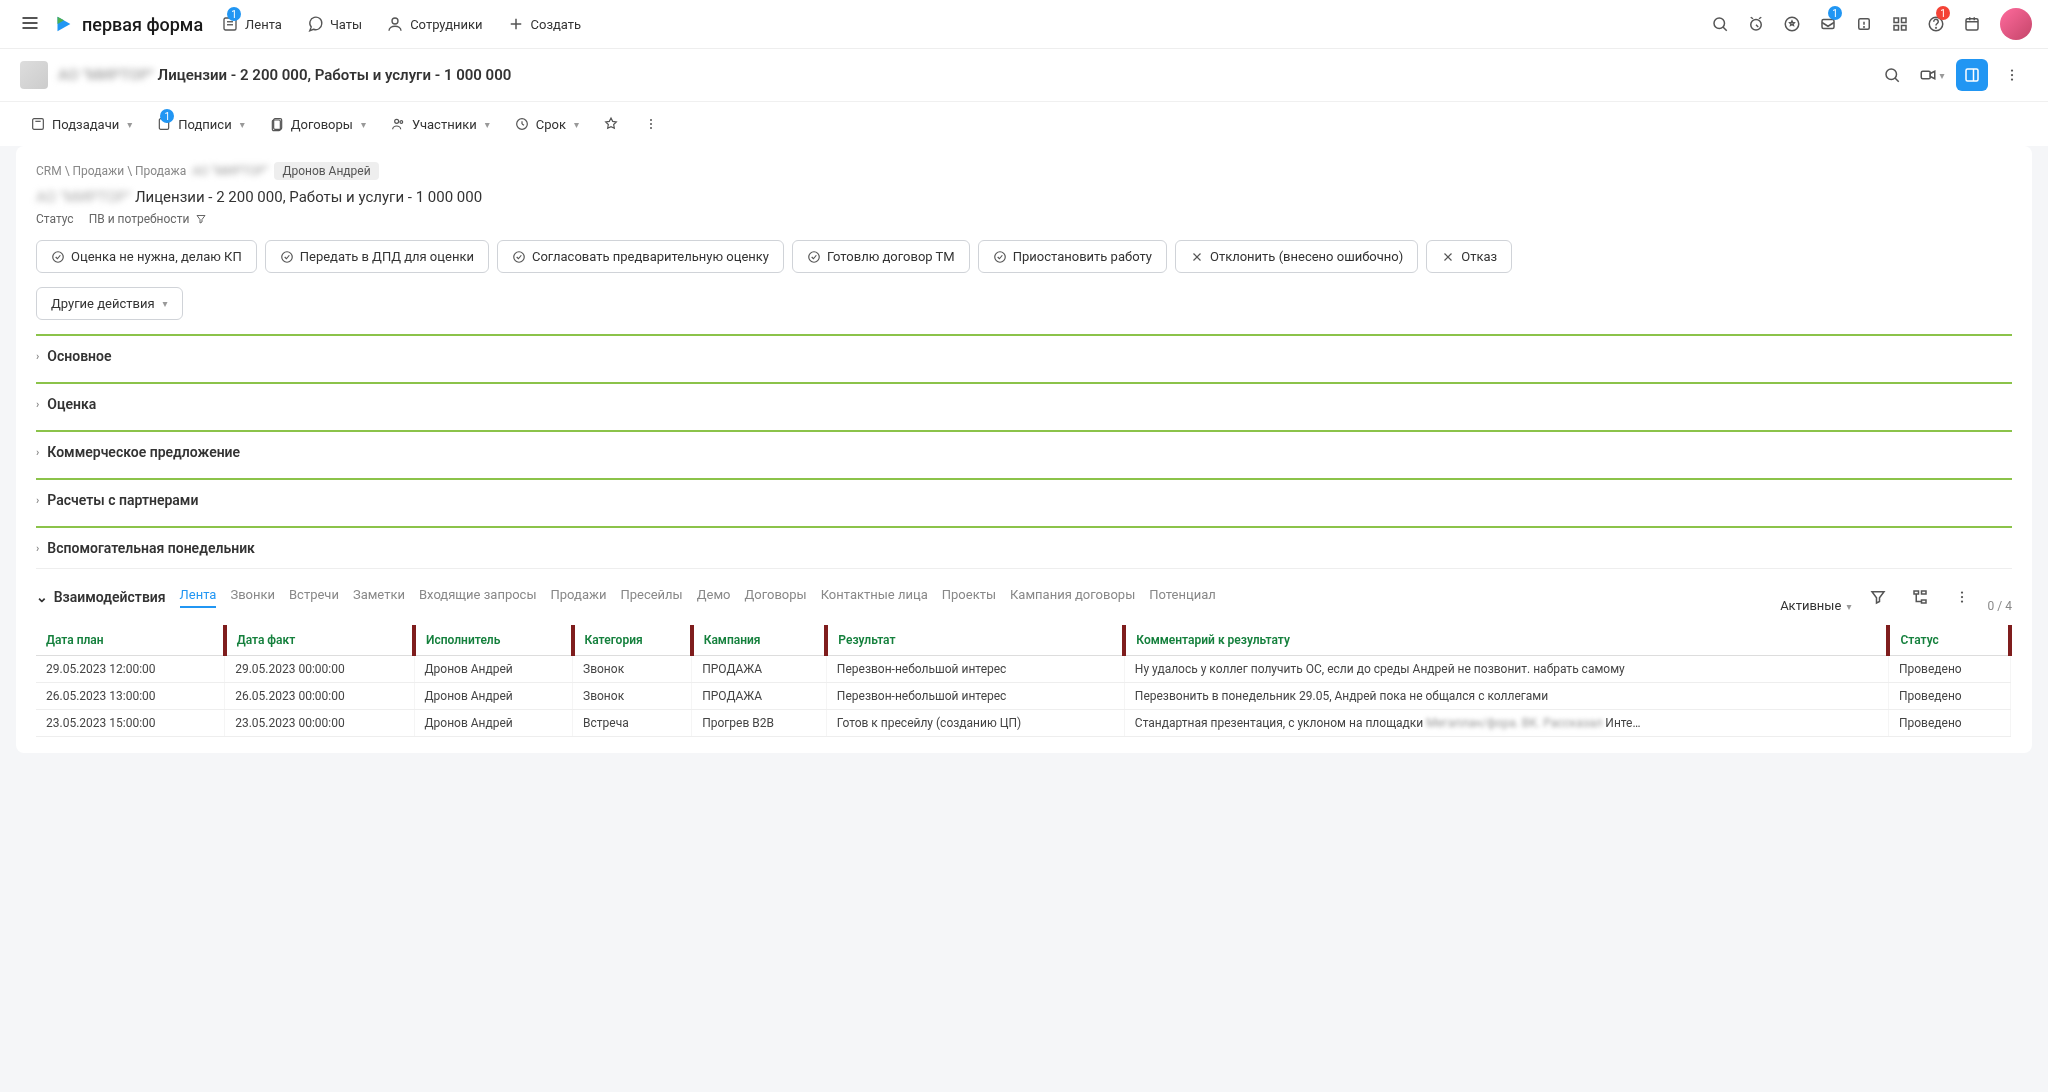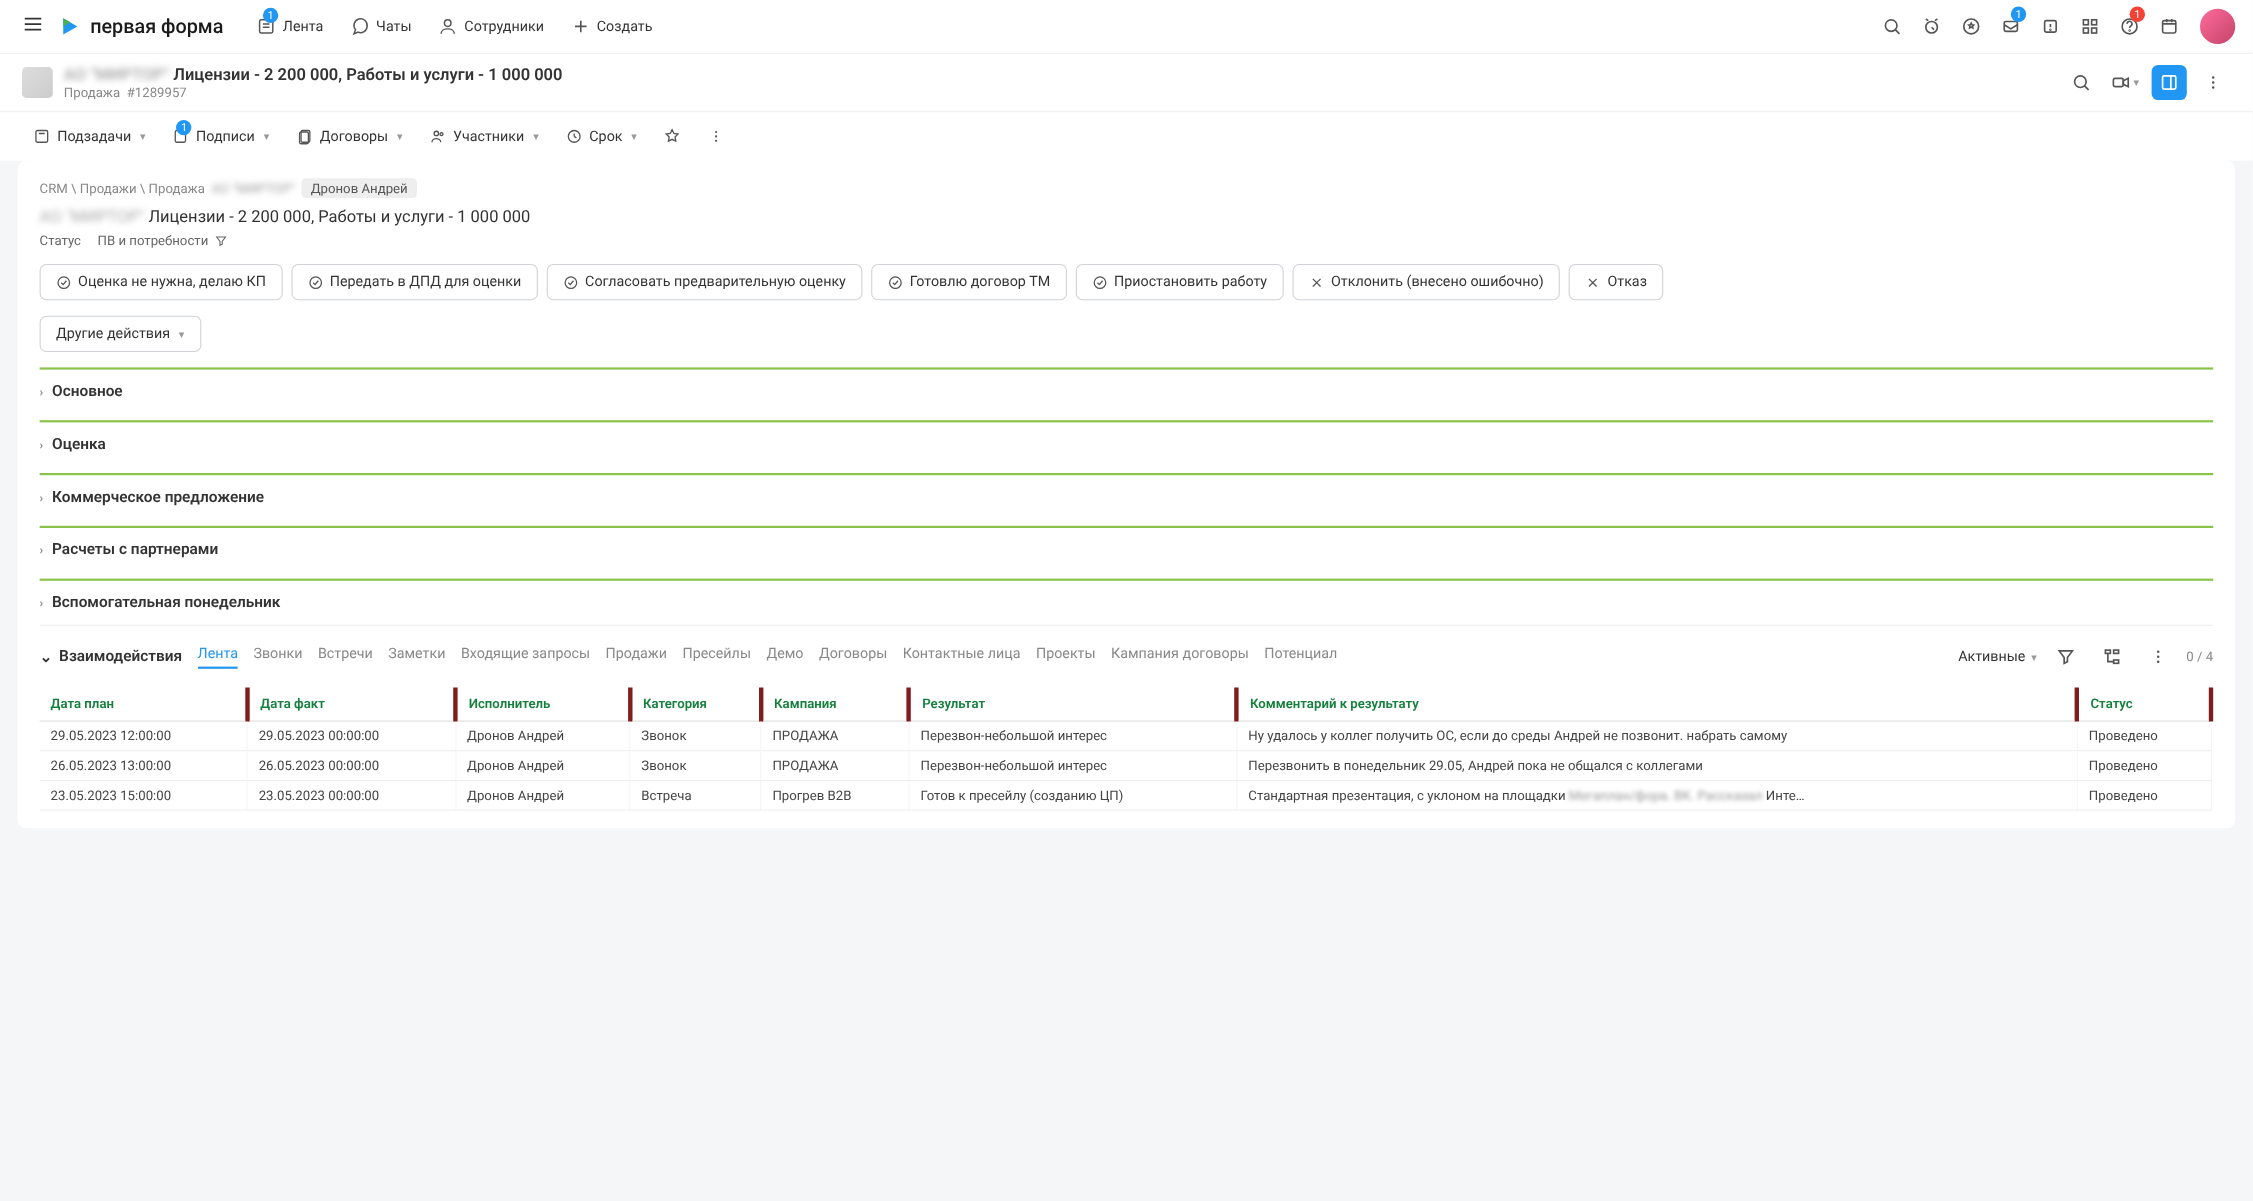--- a/index.html
+++ b/index.html
@@ -1,20 +1,20 @@
 <!DOCTYPE html>
 <html><head>
 <meta charset="utf-8">
 <style>
 *{box-sizing:border-box;margin:0;padding:0;font-family:-apple-system,BlinkMacSystemFont,"Segoe UI",Roboto,sans-serif}
 body{background:#f5f6f8;font-size:13px;color:#333}
 .topbar{display:flex;align-items:center;height:48px;padding:0 16px;background:#fff;gap:8px}
 .hamburger{cursor:pointer;padding:4px}
 .hamburger svg{width:20px;height:20px}
-.logo{display:flex;align-items:center;gap:8px;font-weight:500;font-size:18px;color:#1a1a1a;margin-right:12px}
+.logo{display:flex;align-items:center;gap:8px;font-weight:500;font-size:18px;color:#1a1a1a;}
 .logo-mark{display:inline-flex}
 .nav-items{display:flex;gap:4px;align-items:center}
 .nav-item{display:flex;align-items:center;gap:6px;padding:6px 10px;cursor:pointer;border-radius:6px;position:relative}
 .nav-icon{width:18px;height:18px;color:#555}
 .badge{position:absolute;top:-2px;left:16px;background:#2196f3;color:#fff;font-size:10px;border-radius:8px;min-width:14px;height:14px;display:flex;align-items:center;justify-content:center;padding:0 3px}
 .badge.red{background:#f44336}
 .spacer{flex:1}
 .topbar-right{display:flex;align-items:center;gap:4px}
 .icon-btn{width:32px;height:32px;display:flex;align-items:center;justify-content:center;cursor:pointer;border-radius:6px;position:relative}
 .icon-btn svg{width:18px;height:18px;color:#555}
@@ -47,21 +47,21 @@
 .action-btn{display:flex;align-items:center;gap:6px;padding:8px 14px;border:1px solid #d0d3d8;border-radius:6px;background:#fff;cursor:pointer;font-size:13px;color:#333}
 .action-btn svg{width:14px;height:14px;color:#555}
 .section{border-top:2px solid #8bc34a;margin-top:6px}
 .section-header{display:flex;align-items:center;gap:8px;padding:12px 0;cursor:pointer;font-weight:600;font-size:14px}
 .section-header .arrow{font-size:11px;color:#888}
 .interactions-header{display:flex;align-items:center;gap:14px;padding:12px 0;border-top:1px solid #eee}
 .interactions-title{font-weight:600;font-size:14px;display:flex;align-items:center;gap:6px}
 .tabs{display:flex;gap:14px;font-size:13px;flex:1}
 .tab{color:#888;cursor:pointer;padding-bottom:4px}
 .tab.active{color:#2196f3;border-bottom:2px solid #2196f3}
-.filter-area{display:flex;align-items:center;gap:10px;font-size:13px}
+.filter-area{display:flex;align-items:flex-end;gap:10px;font-size:13px}
 .table{width:100%;border-collapse:collapse;font-size:12px}
 .table th{text-align:left;padding:8px 10px;border-bottom:1px solid #ddd;font-weight:600;color:#15803d;border-right:4px solid #7f1d1d}
 .table td{padding:6px 10px;border-bottom:1px solid #eee;border-right:1px solid #f5f5f5;color:#444}
 .count{color:#888;font-size:12px}
 </style>
 </head>
 <body>
 
 <div class="topbar">
   <div class="hamburger">
@@ -174,23 +174,20 @@
     <div class="avatar"></div>
   </div>
 </div>
 
 <div class="page-header">
   <div class="page-icon"></div>
   <div class="page-title-block">
     <div class="page-title">
       <span class="blurred">АО "МИРТОР"</span>
       <span>Лицензии - 2 200 000, Работы и услуги - 1 000 000</span>
-    </div>
-    <div class="page-sub">
-      <span>Продажа</span>&nbsp;&nbsp;<span>#1289957</span>
     </div>
   </div>
   <div class="page-actions">
     <div class="icon-btn">
         <svg viewBox="0 0 24 24" fill="none" stroke="currentColor" stroke-width="2">
           <circle cx="11" cy="11" r="7"></circle>
           <line x1="21" y1="21" x2="16" y2="16"></line>
         </svg>
       </div>
     <div class="icon-btn">

